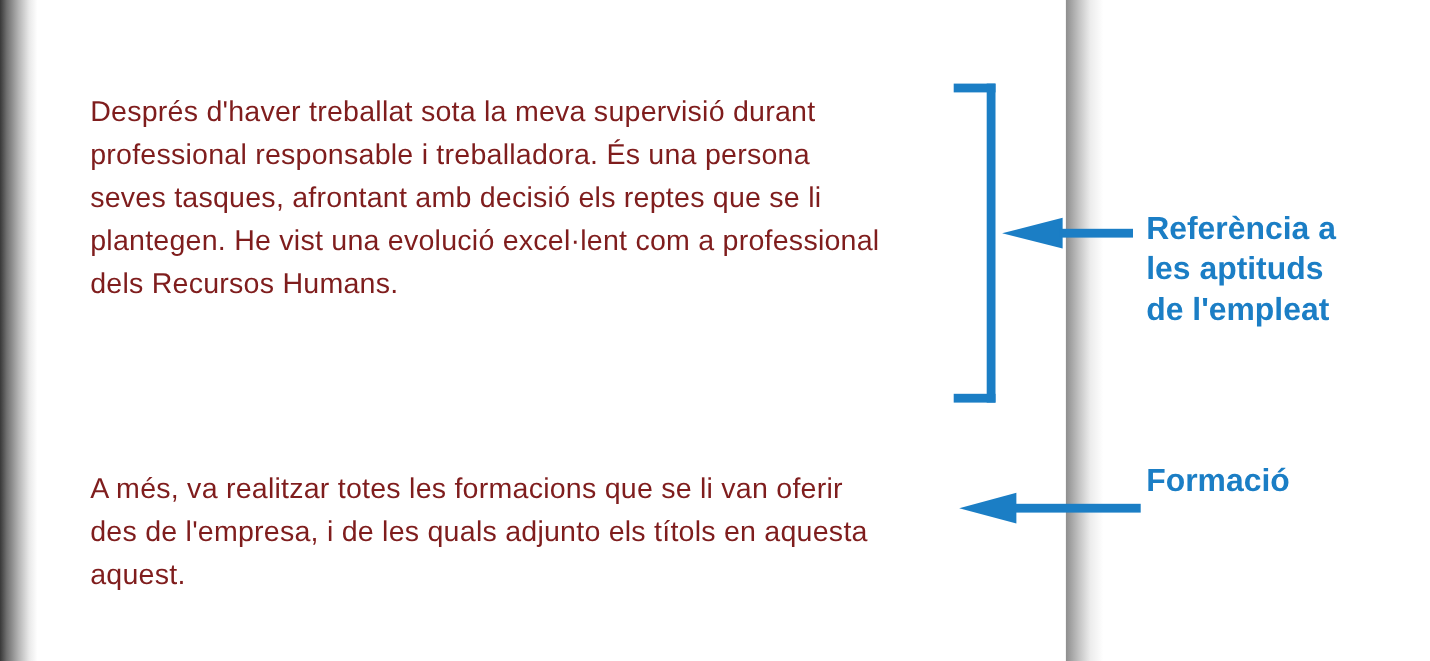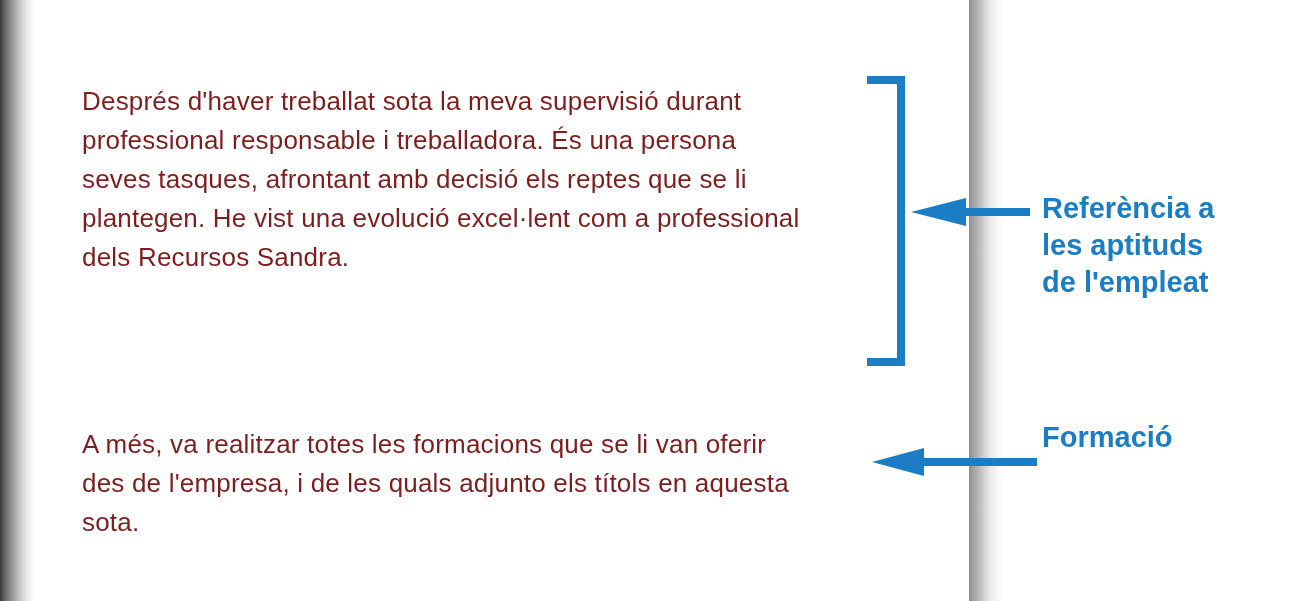--- a/index.html
+++ b/index.html
@@ -91,27 +91,27 @@
 <div class="canvas">
 
   <div class="page-left-edge"></div>
   <div class="page-right-edge"></div>
 
   <div class="para para-1">
     <div>Després d'haver treballat sota la meva supervisió durant</div>
     <div>professional responsable i treballadora. És una persona</div>
     <div>seves tasques, afrontant amb decisió els reptes que se li</div>
     <div>plantegen. He vist una evolució excel·lent com a professional</div>
-    <div>dels Recursos Sandra.</div>
+    <div>dels Recursos Humans.</div>
   </div>
 
   <div class="para para-2">
     <div>A més, va realitzar totes les formacions que se li van oferir</div>
     <div>des de l'empresa, i de les quals adjunto els títols en aquesta</div>
-    <div>sota.</div>
+    <div>aquest.</div>
   </div>
 
   <div class="bracket"></div>
 
   <div class="arrow-head arrow-head-1"></div>
   <div class="arrow-shaft arrow-shaft-1"></div>
 
   <div class="arrow-head arrow-head-2"></div>
   <div class="arrow-shaft arrow-shaft-2"></div>
 

